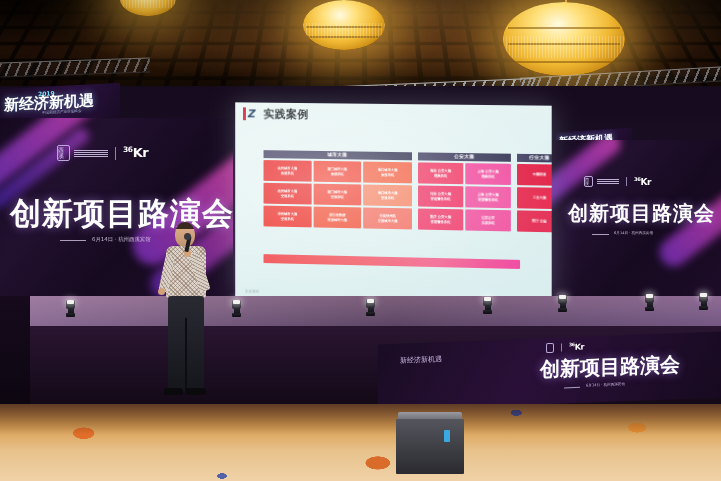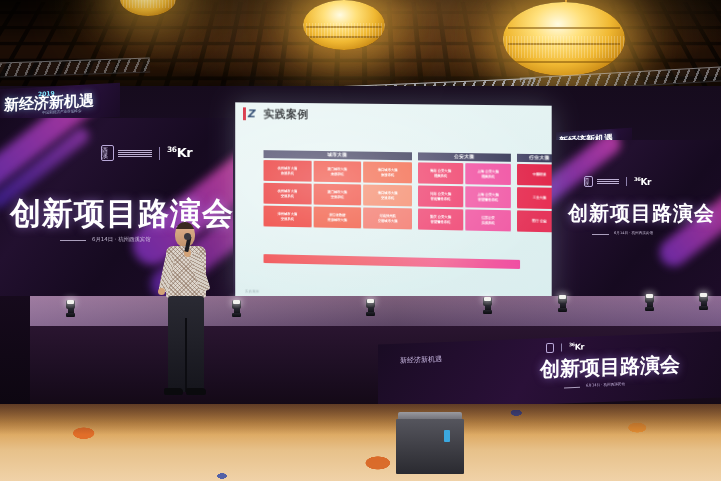--- a/index.html
+++ b/index.html
@@ -227,21 +227,21 @@
   <div class="top-strip" style="left:556px; top:130px; width:76px; height:20px; transform:skewY(-3.4deg);">
     <div class="ts-main" style="left:3px; top:4px; font-size:9px; line-height:10px;">新经济新机遇</div>
   </div>
 
   <div class="banner" style="left:0px; top:118px; width:233px; height:180px;">
     <div class="streak" style="left:-40px; top:10px; width:150px; height:26px; background:linear-gradient(90deg,#6a2fb5,#c73fb0);"></div>
     <div class="streak" style="left:-20px; top:42px; width:120px; height:16px; background:linear-gradient(90deg,#3d2090,#8e36a8);"></div>
     <div class="streak" style="left:120px; top:70px; width:160px; height:40px; background:linear-gradient(90deg,#7b2fb8,#d6409c);"></div>
     <div class="streak" style="left:140px; top:120px; width:130px; height:30px; background:linear-gradient(90deg,#5a24a0,#b83a9e);"></div>
 
-    <div class="banner-logo-row" style="left:57px; top:27px;margin-left:44px;">
+    <div class="banner-logo-row" style="left:57px; top:27px;">
       <div class="plogo">
         <div class="plogo-mark" style="width:13px; height:16px; font-size:6px;">西溪</div>
         <div class="plogo-txt" style="width:34px; height:7px;"></div>
       </div>
       <div class="vdiv" style="width:1px; height:13px;"></div>
       <div class="kr" style="font-size:13px;">
         <sup>36</sup><span>Kr</span>
       </div>
     </div>
 

